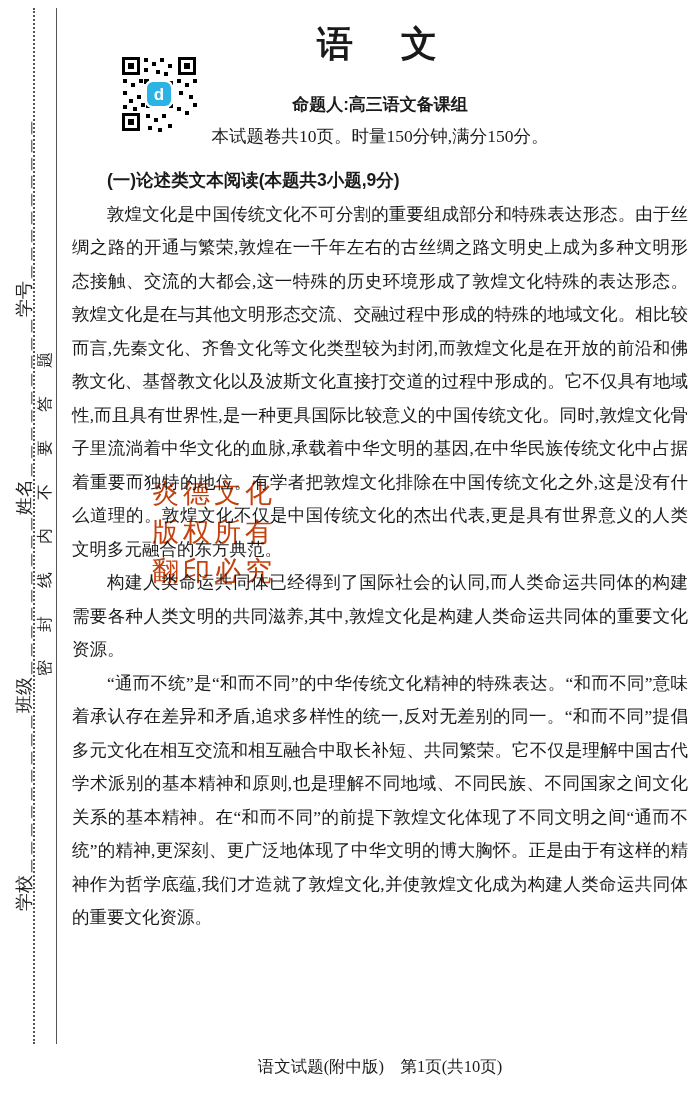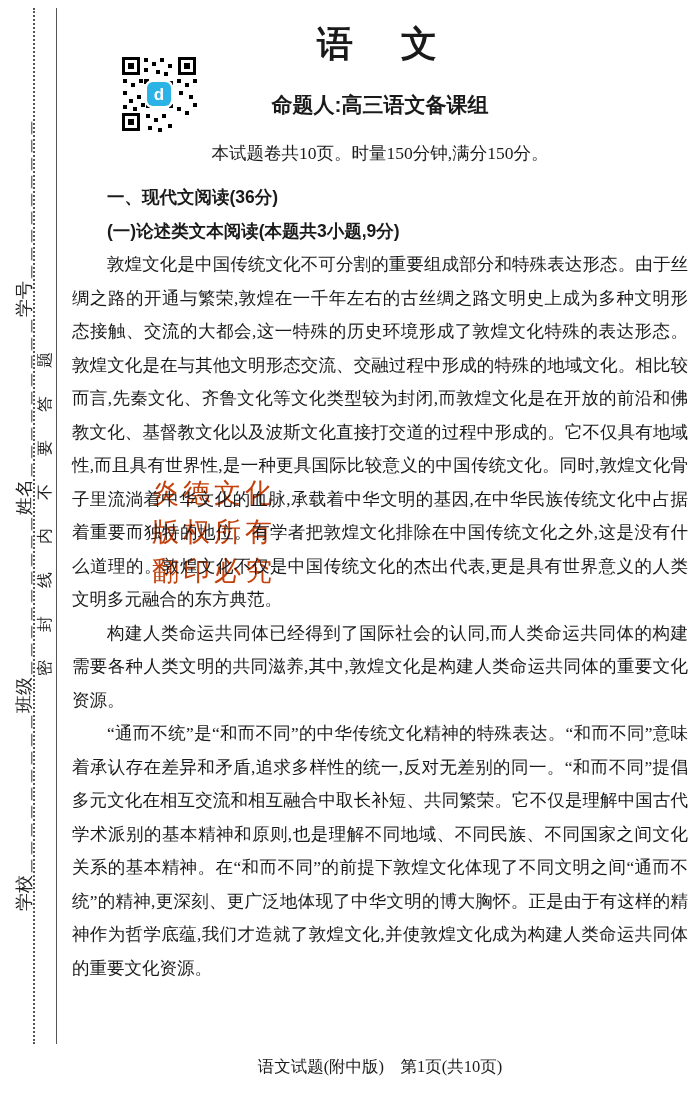--- a/index.html
+++ b/index.html
@@ -31,24 +31,24 @@
   
   .content { position:absolute; left:72px; top:14px; width:616px; z-index:1; }
   .paper-title { text-align:center; font-size:25px; font-weight:bold; line-height:34px; white-space:nowrap; }
   .paper-title .brand { font-style:italic; font-weight:900; letter-spacing:1px; }
   .qr { position:absolute; left:47px; top:40px; }
   .subject {
     text-align:center; font-size:36px; font-weight:bold; margin-top:6px; line-height:48px;
     font-family:"Liberation Sans","DejaVu Sans",sans-serif; letter-spacing:6px;
   }
   .setter {
-    text-align:center; font-size:21px; font-weight:bold; margin-top:26px; line-height:22px;
+    text-align:center; font-size:17px; font-weight:bold; margin-top:26px; line-height:22px;
     font-family:"Liberation Sans","DejaVu Sans",sans-serif;
   }
-  .notice { text-align:center; font-size:17.5px; margin-top:25px; line-height:24px; }
+  .notice { text-align:center; font-size:17.5px; margin-top:8px; line-height:24px; }
   
   .body { margin-top:16px; font-size:17.5px; line-height:33.5px; text-align:justify; word-break:break-all; }
   .sec-heading, .sub-heading {
     font-family:"Liberation Sans","DejaVu Sans",sans-serif; font-weight:bold;
     font-size:17.5px; line-height:33.5px; margin:0;
   }
   .sub-heading, .instruction, .body p { text-indent:2em; }
   .instruction { margin:0; }
   .body p { margin:0; }
   .footer { position:absolute; left:72px; top:1056px; width:616px; text-align:center; font-size:16.5px; z-index:1;font-family:Liberation Serif, serif; }
@@ -130,21 +130,20 @@
         <rect x="28" y="28" width="24" height="24" rx="6" fill="#2bb3e6"></rect>
         <text x="40" y="46" text-anchor="middle" font-family="Liberation Sans, DejaVu Sans, sans-serif" font-size="17" font-weight="bold" fill="#ffffff">d</text>
       </svg>
     </div>
 
     <div class="subject">语　文</div>
     <div class="setter">命题人:高三语文备课组</div>
     <div class="notice">本试题卷共10页。时量150分钟,满分150分。</div>
 
     <div class="body">
-      <p class="sec-heading">一、现代文阅读(36分)</p>
       <p class="sub-heading">(一)论述类文本阅读(本题共3小题,9分)</p>
       <p>敦煌文化是中国传统文化不可分割的重要组成部分和特殊表达形态。由于丝绸之路的开通与繁荣,敦煌在一千年左右的古丝绸之路文明史上成为多种文明形态接触、交流的大都会,这一特殊的历史环境形成了敦煌文化特殊的表达形态。敦煌文化是在与其他文明形态交流、交融过程中形成的特殊的地域文化。相比较而言,先秦文化、齐鲁文化等文化类型较为封闭,而敦煌文化是在开放的前沿和佛教文化、基督教文化以及波斯文化直接打交道的过程中形成的。它不仅具有地域性,而且具有世界性,是一种更具国际比较意义的中国传统文化。同时,敦煌文化骨子里流淌着中华文化的血脉,承载着中华文明的基因,在中华民族传统文化中占据着重要而独特的地位。有学者把敦煌文化排除在中国传统文化之外,这是没有什么道理的。敦煌文化不仅是中国传统文化的杰出代表,更是具有世界意义的人类文明多元融合的东方典范。</p>
       <p>构建人类命运共同体已经得到了国际社会的认同,而人类命运共同体的构建需要各种人类文明的共同滋养,其中,敦煌文化是构建人类命运共同体的重要文化资源。</p>
       <p>“通而不统”是“和而不同”的中华传统文化精神的特殊表达。“和而不同”意味着承认存在差异和矛盾,追求多样性的统一,反对无差别的同一。“和而不同”提倡多元文化在相互交流和相互融合中取长补短、共同繁荣。它不仅是理解中国古代学术派别的基本精神和原则,也是理解不同地域、不同民族、不同国家之间文化关系的基本精神。在“和而不同”的前提下敦煌文化体现了不同文明之间“通而不统”的精神,更深刻、更广泛地体现了中华文明的博大胸怀。正是由于有这样的精神作为哲学底蕴,我们才造就了敦煌文化,并使敦煌文化成为构建人类命运共同体的重要文化资源。</p>
 
     </div>
   </div>
 
   <div class="footer">语文试题(附中版)　第1页(共10页)</div>
 

